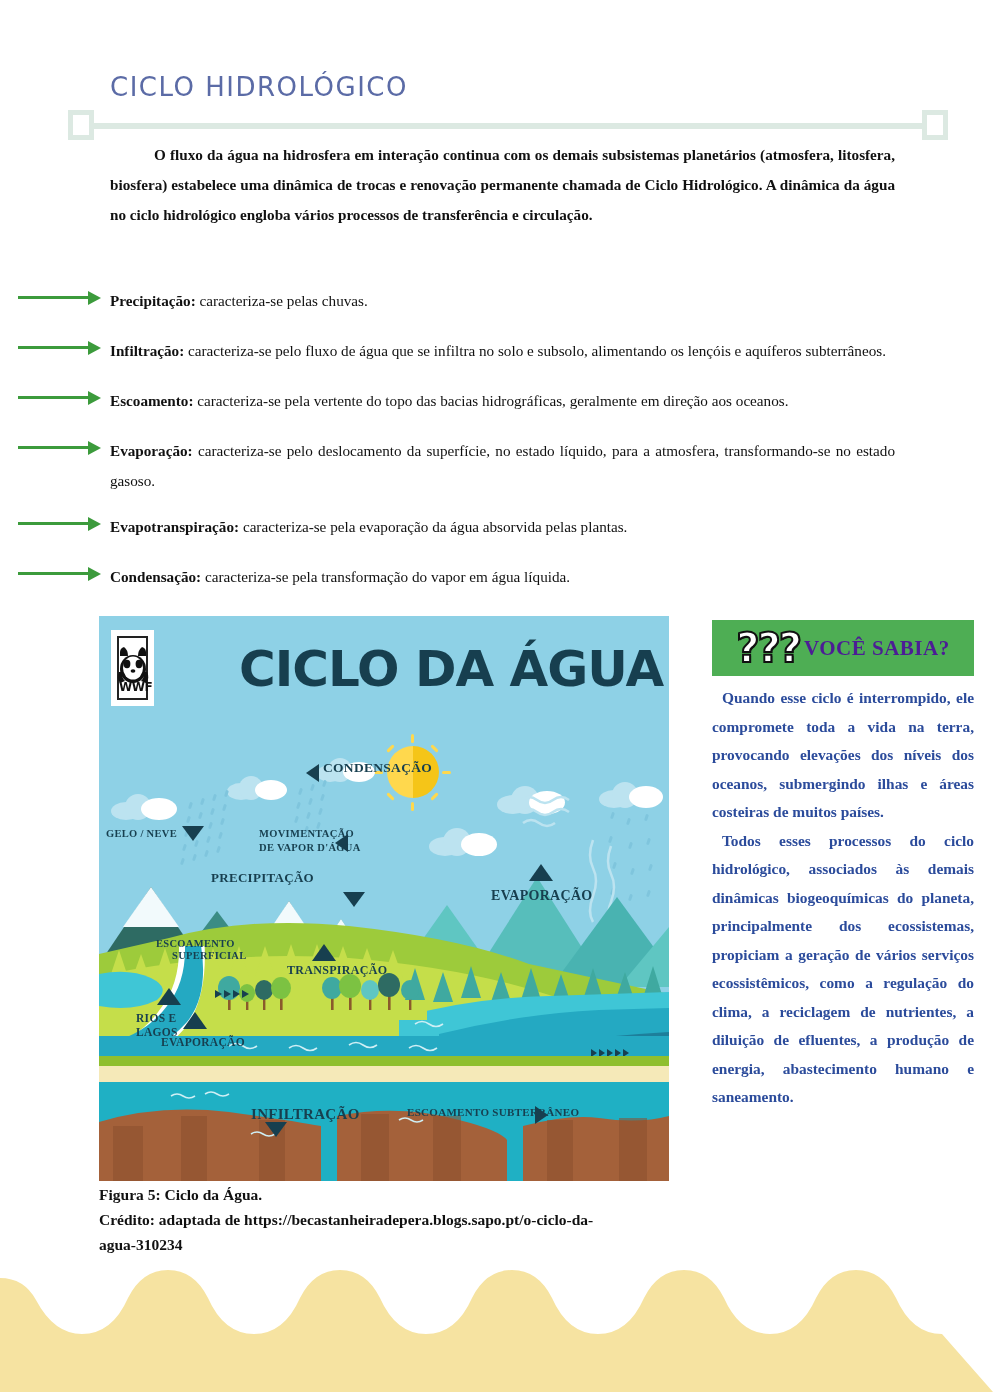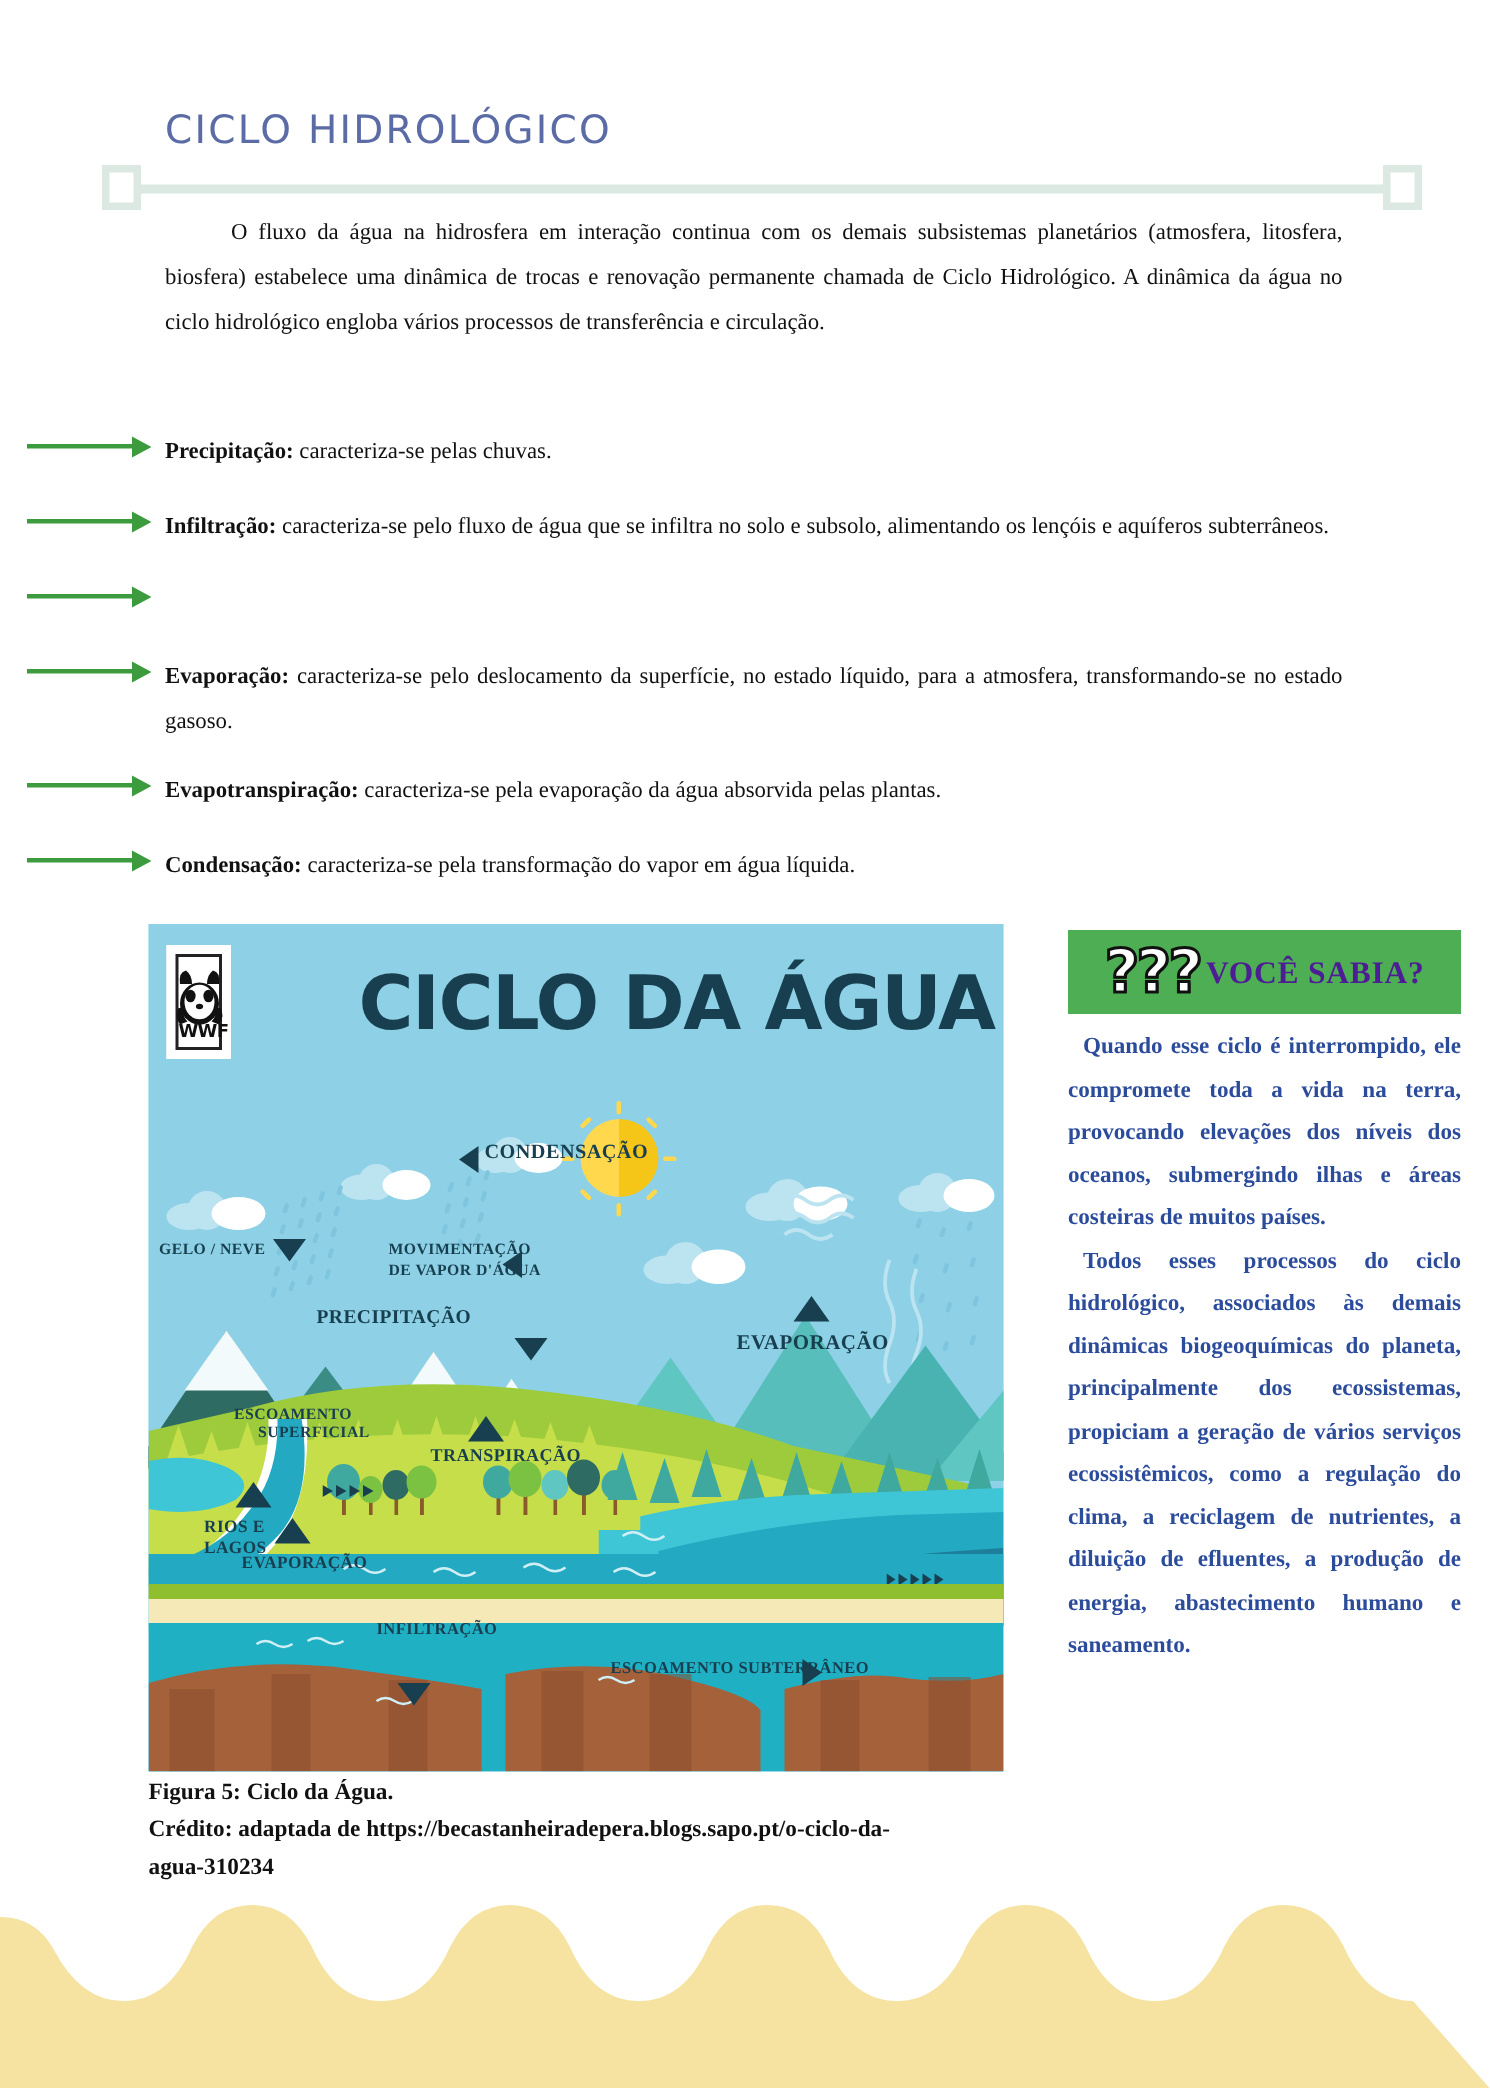--- a/index.html
+++ b/index.html
@@ -22,21 +22,21 @@
   .rule-wrap{position:absolute;left:64px;top:110px;width:888px;height:32px;}
   .rule-line{position:absolute;left:20px;top:13px;width:848px;height:6px;background:#DCE9E2;}
   .rule-cap{position:absolute;top:0;width:26px;height:30px;background:#ffffff;border:5px solid #DCE9E2;box-sizing:border-box;}
   .rule-cap.left{left:4px;}
   .rule-cap.right{right:4px;}
 
   
   .intro{
     position:absolute;left:110px;top:140px;width:785px;
     font-size:15.2px;line-height:30px;color:#111;
-    text-align:justify;text-indent:44px;
+    text-align:justify;text-indent:44px;font-weight:bold;
   }
 
   
   .deflist{position:absolute;left:0;top:274px;width:993px;}
   .defitem{position:relative;min-height:34px;margin-bottom:16px;margin-top:12px;}
   .arrow{
     position:absolute;left:18px;top:5px;width:88px;height:14px;
   }
   .arrow .shaft{position:absolute;left:0;top:5px;width:72px;height:3.2px;background:#3C9B3C;}
   .arrow .head{
@@ -178,20 +178,21 @@
           <div class="shaft"></div>
           <div class="head"></div>
         </div>
       <div class="defbody"><span class="defterm">Infiltração:</span><span> caracteriza-se pelo fluxo de água que se infiltra no solo e subsolo, alimentando os lençóis e aquíferos subterrâneos.</span></div>
     </div>
     <div class="defitem">
       <div class="arrow">
           <div class="shaft"></div>
           <div class="head"></div>
         </div>
+      <div class="defbody"><span class="defterm">Escoamento:</span><span> caracteriza-se  pela vertente  do topo das bacias hidrográficas,  geralmente  em direção aos oceanos.</span></div>
     </div>
     <div class="defitem">
       <div class="arrow">
           <div class="shaft"></div>
           <div class="head"></div>
         </div>
       <div class="defbody"><span class="defterm">Evaporação:</span><span> caracteriza-se pelo deslocamento da superfície, no estado líquido, para a atmosfera, transformando-se no estado gasoso.</span></div>
     </div>
     <div class="defitem">
       <div class="arrow">
@@ -510,21 +511,21 @@
           <rect x="520" y="36" width="28" height="63"></rect>
         </g>
         <g stroke="#CFEFF5" stroke-width="1.6" fill="none">
           <path d="M72 14 q6 -4 12 0 t12 0"></path>
           <path d="M106 12 q6 -4 12 0 t12 0"></path>
           <path d="M300 38 q6 -4 12 0 t12 0"></path>
           <path d="M152 52 q6 -4 12 0 t12 0"></path>
         </g>
       </svg>
 
-      <div class="lbl" style="left:152px;top:464px;font-size:11px;">INFILTRAÇÃO</div>
+      <div class="lbl" style="left:152px;top:490px;font-size:15px;">INFILTRAÇÃO</div>
       <div class="tri tri-down" style="left:166px;top:506px;"></div>
       <div class="lbl" style="left:308px;top:490px;font-size:11px;">ESCOAMENTO SUBTERRÂNEO</div>
       <div class="tri tri-right" style="left:436px;top:490px;"></div>
     </div>
   </div>
 
   <div class="caption">
     <div>Figura 5: Ciclo da Água.</div>
     <div class="line2">Crédito: adaptada de  https://becastanheiradepera.blogs.sapo.pt/o-ciclo-da-</div>
     <div class="line2">agua-310234</div>

